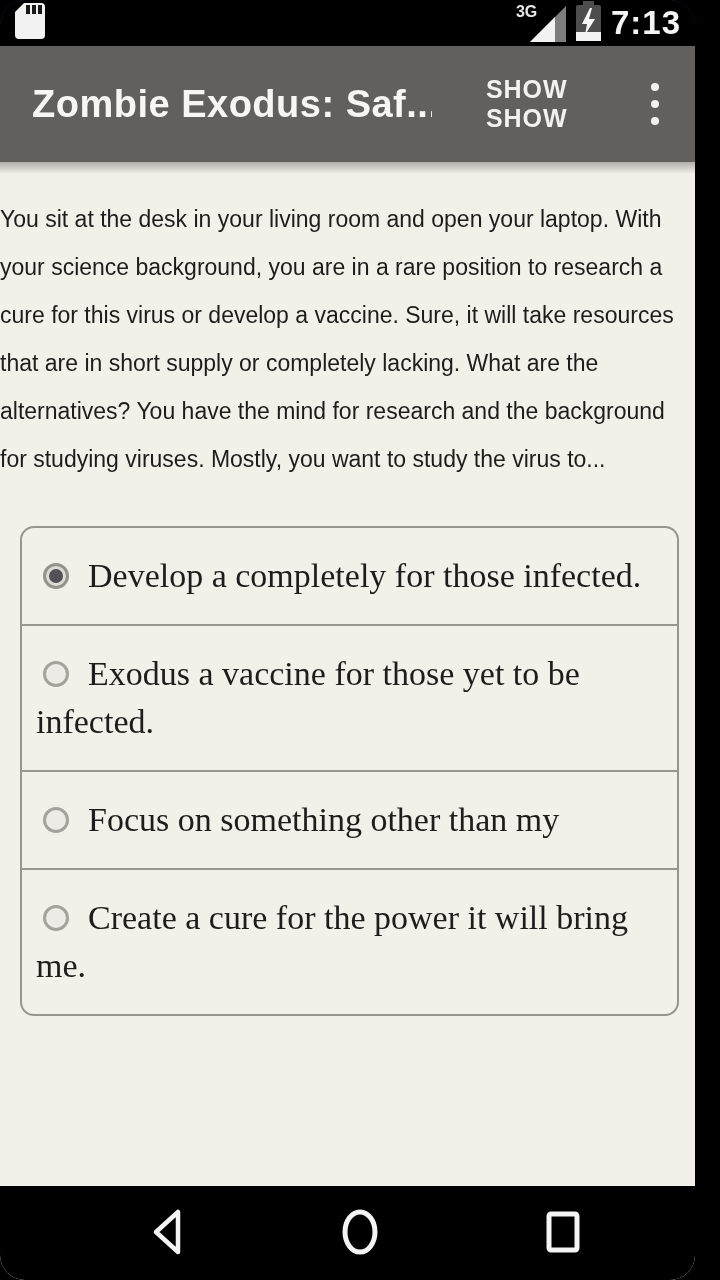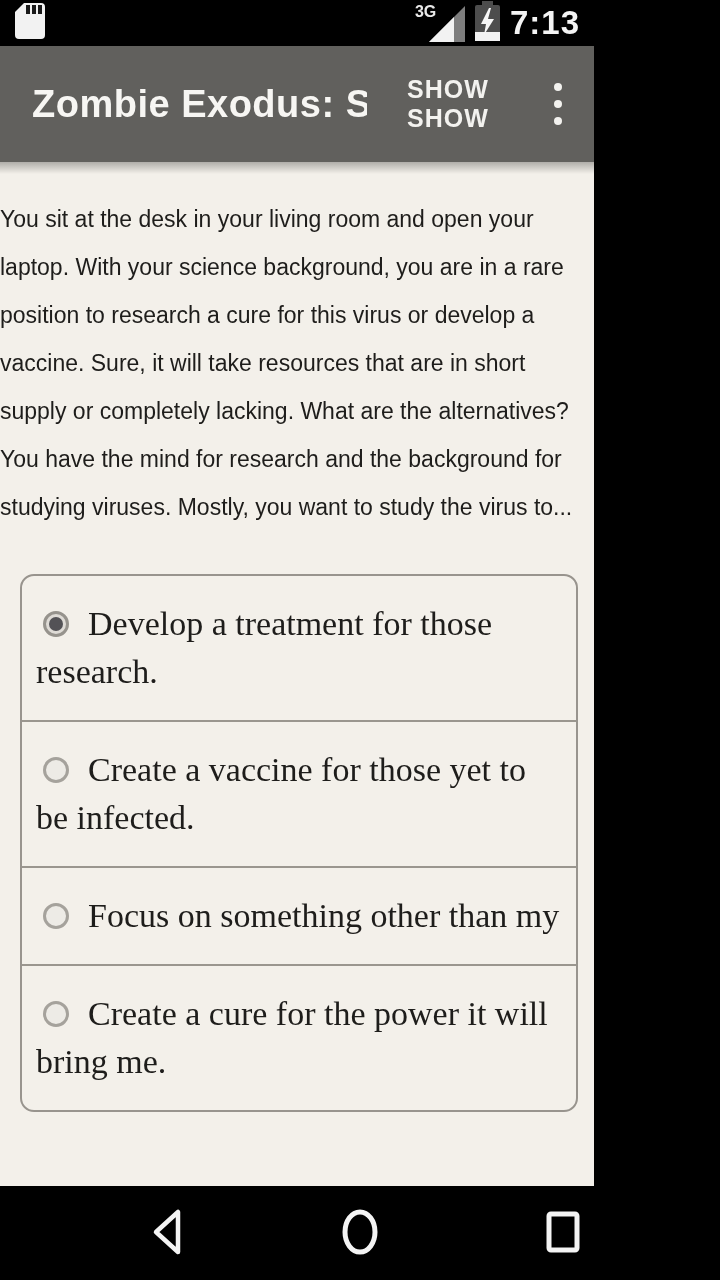--- a/index.html
+++ b/index.html
@@ -3,23 +3,24 @@
 <meta charset="utf-8">
 <style>
   * { margin: 0; padding: 0; box-sizing: border-box; }
   html, body { width: 720px; height: 1280px; }
   body {
     font-family: "Liberation Sans", "DejaVu Sans", sans-serif;
     background: #000;
   }
   .screen {
     position: relative;
-    width: 594px; height: 1280px;
+    width: 695px; height: 1280px;
     overflow: hidden;
     background: #0c4a6e;
+    border-radius: 25px;
   }
 
   
   .status-bar {
     position: absolute; top: 0; left: 0; right: 0;
     height: 46px; background: #000;
     display: flex; align-items: center;
     padding: 0 14px;
     z-index: 30;
   }
@@ -178,23 +179,23 @@
       <i></i>
       <i></i>
       <i></i>
     </button>
   </div>
 
   <main class="content">
     <p class="story-paragraph">You sit at the desk in your living room and open your laptop. With your science background, you are in a rare position to research a cure for this virus or develop a vaccine. Sure, it will take resources that are in short supply or completely lacking. What are the alternatives? You have the mind for research and the background for studying viruses. Mostly, you want to study the virus to...</p>
 
     <div class="choice-list" id="choices">
-      <label class="choice"><span class="radio selected"></span><span class="choice-label">Develop a treatment for those research.</span></label>
-
-      <label class="choice"><span class="radio"></span><span class="choice-label">Create a vaccine for those yet to be infected.</span></label>
+      <label class="choice"><span class="radio selected"></span><span class="choice-label">Develop a completely for those infected.</span></label>
+
+      <label class="choice"><span class="radio"></span><span class="choice-label">Exodus a vaccine for those yet to be infected.</span></label>
 
       <label class="choice"><span class="radio"></span><span class="choice-label">Focus on something other than my</span></label>
 
       <label class="choice"><span class="radio"></span><span class="choice-label">Create a cure for the power it will bring me.</span></label>
     </div>
 
   </main>
 
   <nav class="nav-bar">
     <button class="nav-btn nav-back">

